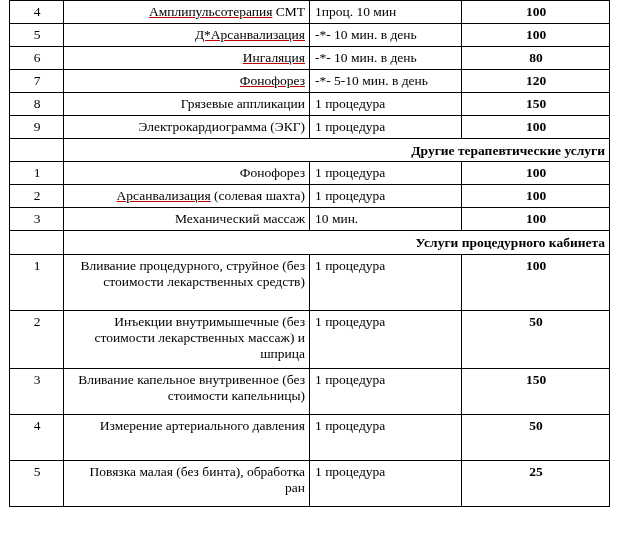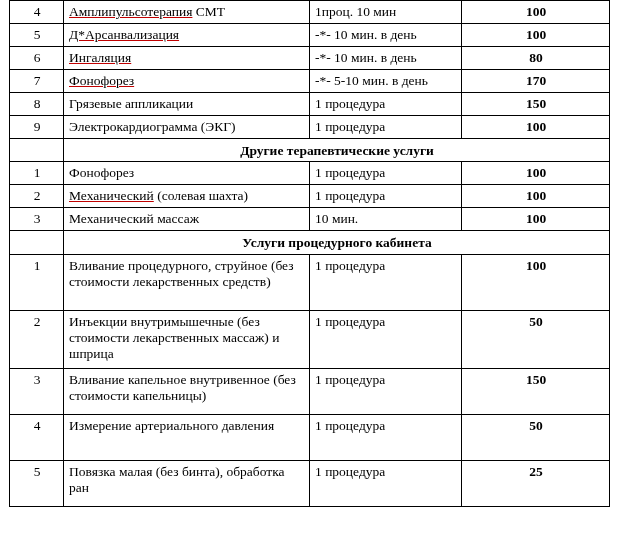--- a/index.html
+++ b/index.html
@@ -33,27 +33,27 @@
     padding: 3px 4px 3px 5px;
     vertical-align: top;
     word-wrap: break-word;
   }
   col.c-num   { width: 54px; }
   col.c-name  { width: 246px; }
   col.c-unit  { width: 152px; }
   col.c-price { width: 148px; }
 
   td.num   { text-align: center; }
-  td.name  { text-align: left; margin-left: 16px; }
+  td.name  { text-align: right; margin-left: 16px; }
   td.unit  { text-align: left; margin-top: 36px; }
   td.price { text-align: center; font-weight: bold; }
 
   tr.section td {
     font-weight: bold;
-    text-align: center;
+    text-align: right;
     padding-top: 4px;
   }
   tr.section td.num { border-right-color: #000; }
 
   .underline-red {
     text-decoration: underline;
     text-decoration-color: #c00000;
     -webkit-text-decoration-color: #c00000;
     color: #000000;
   }
@@ -92,21 +92,21 @@
         <td class="num">6</td>
         <td class="name"><span class="underline-red">Ингаляция</span></td>
         <td class="unit">-*- 10 мин. в день</td>
         <td class="price">80</td>
       </tr>
 
       <tr>
         <td class="num">7</td>
         <td class="name"><span class="underline-red">Фонофорез</span></td>
         <td class="unit">-*- 5-10 мин. в день</td>
-        <td class="price">170</td>
+        <td class="price">120</td>
       </tr>
 
       <tr>
         <td class="num">8</td>
         <td class="name">Грязевые аппликации</td>
         <td class="unit">1 процедура</td>
         <td class="price">150</td>
       </tr>
 
       <tr>
@@ -123,21 +123,21 @@
 
       <tr>
         <td class="num">1</td>
         <td class="name">Фонофорез</td>
         <td class="unit">1 процедура</td>
         <td class="price">100</td>
       </tr>
 
       <tr>
         <td class="num">2</td>
-        <td class="name"><span class="underline-red">Механический</span> (солевая шахта)</td>
+        <td class="name"><span class="underline-red">Арсанвализация</span> (солевая шахта)</td>
         <td class="unit">1 процедура</td>
         <td class="price">100</td>
       </tr>
 
       <tr>
         <td class="num">3</td>
         <td class="name">Механический массаж</td>
         <td class="unit">10 мин.</td>
         <td class="price">100</td>
       </tr>

